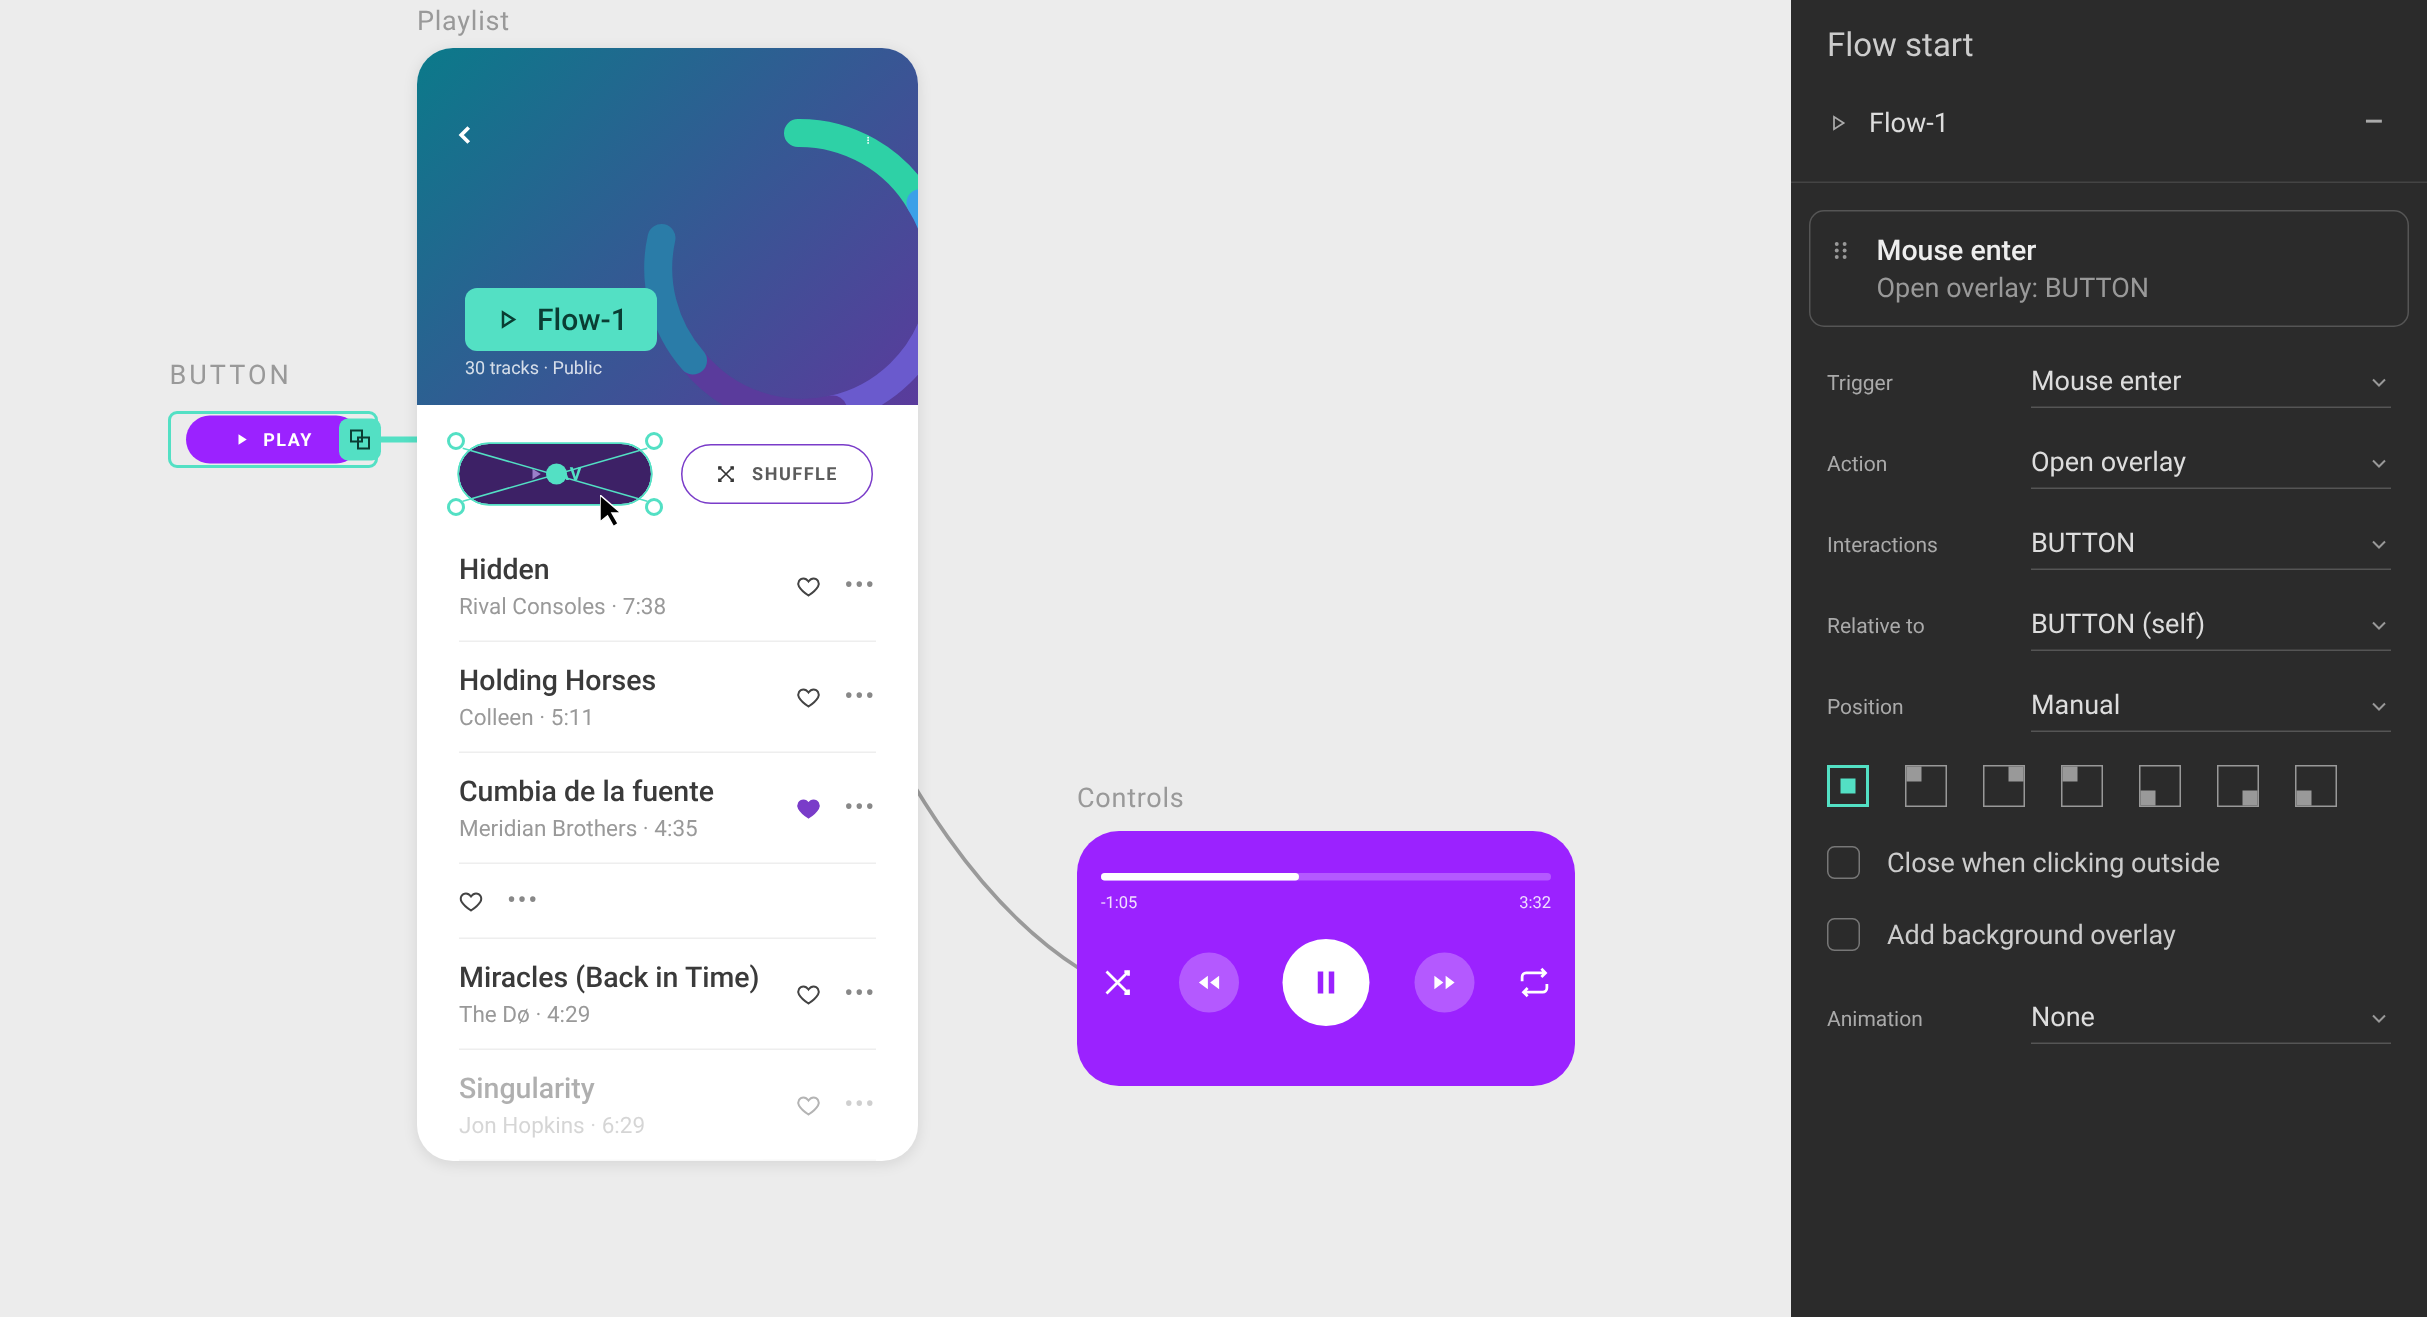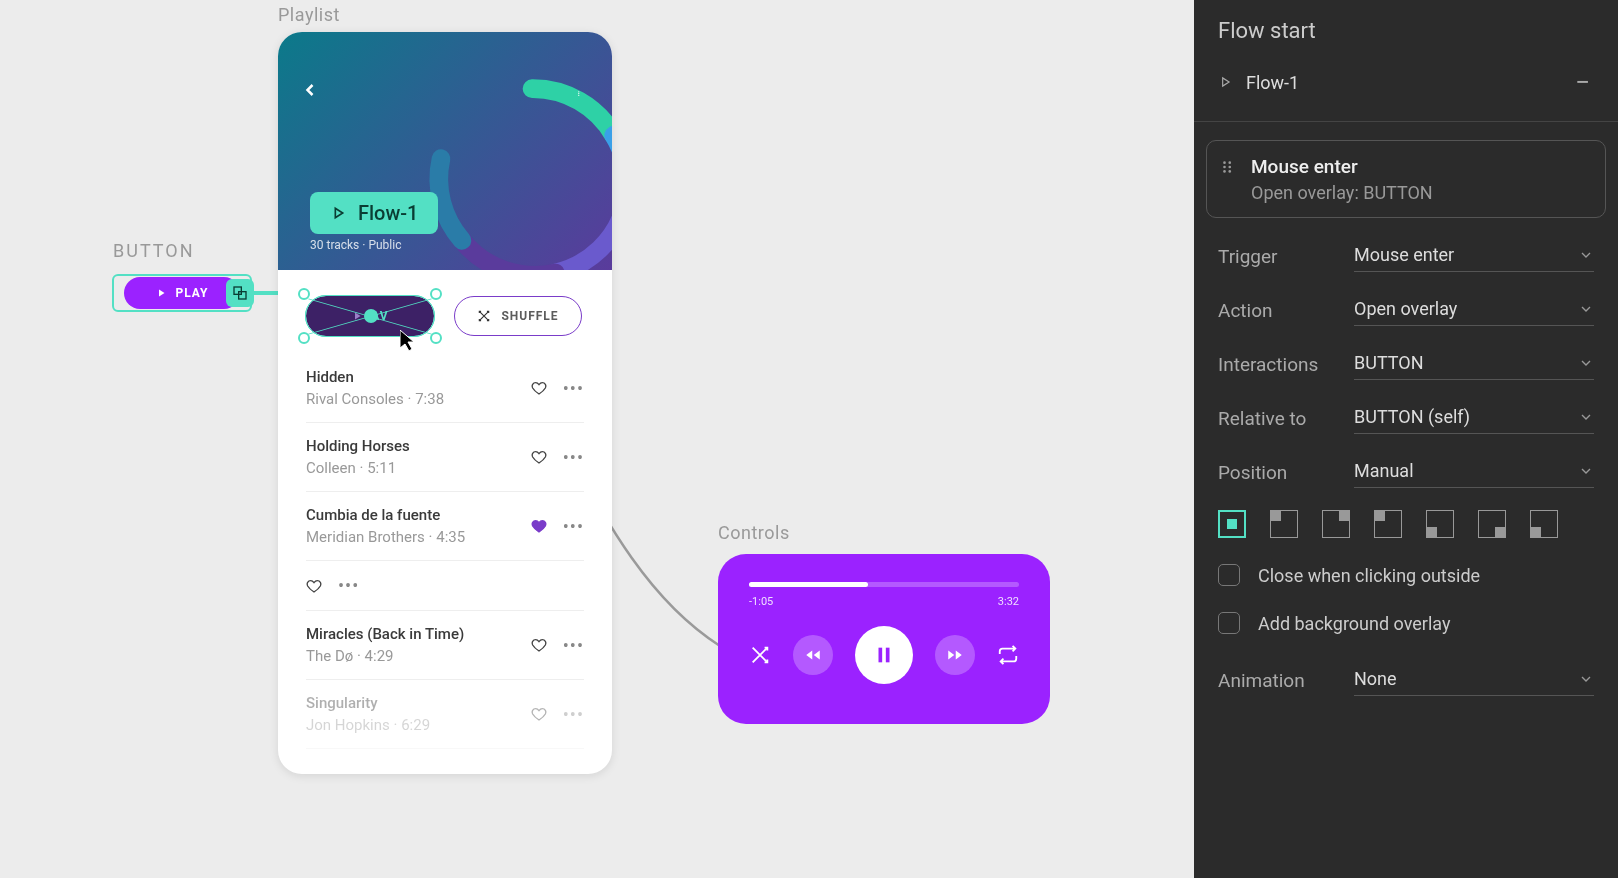--- a/index.html
+++ b/index.html
@@ -16,21 +16,21 @@
 .interactions-header { display:flex; align-items:center; justify-content:space-between; margin-bottom:18px; }
 .plus { font-size:24px; color:#aaa; cursor:pointer; }
 
 .interaction-block { border:1px solid #555; border-radius:10px; margin:0 -12px 0 -12px; padding:14px 14px; }
 .interaction-head { display:flex; gap:14px; align-items:flex-start; margin-bottom:0px; }
 .dots { width:16px; height:16px; color:#999; cursor:pointer; padding-top:4px;}
 .int-title { font-size:19px; color:#eee; font-weight:500; }
 .int-sub { font-size:18px; color:#999; margin-top:4px; }
 
 .prop-row { display:flex; align-items:center; margin-top:22px; }
-.prop-label { width:136px; font-size:19px; color:#aaa; }
+.prop-label { width:136px; font-size:14px; color:#aaa; }
 .prop-value { flex:1; border-bottom:1px solid #555; padding:4px 0 6px 0; display:flex; justify-content:space-between; align-items:center; cursor:pointer;}
 .prop-text { font-size:18px; color:#ddd; }
 .chev { width:16px; height:16px; color:#999; }
 
 .pos-grid { display:flex; gap:24px; margin-top:22px; }
 .pos-cell { width:28px; height:28px; border:1px solid #999; position:relative; cursor:pointer; }
 .pos-cell.sel { border:2px solid #53e0c4; }
 .pos-dot { position:absolute; width:10px; height:10px; background:#999; }
 .pos-cell.sel .pos-dot { background:#53e0c4;}
 .tl .pos-dot{top:0;left:0;} .tr .pos-dot{top:0;right:0;} .mc .pos-dot{top:50%;left:50%;transform:translate(-50%,-50%);}
@@ -73,29 +73,29 @@
 .sel-handle { position:absolute; width:12px; height:12px; border:2px solid #53e0c4; background:#fff; border-radius:50%; }
 .sel-dot { position:absolute; width:14px; height:14px; background:#53e0c4; border-radius:50%; left:58px; top:13px;}
 .h-tl{left:-8px;top:-8px;}.h-tr{right:-8px;top:-8px;}.h-bl{left:-8px;bottom:-8px;}.h-br{right:-8px;bottom:-8px;}
 .cursor { position:absolute; left:94px; top:34px; }
 .shuffle-btn { width:128px; height:40px; border:1.5px solid #7a3cc9; border-radius:24px; display:flex; align-items:center; justify-content:center; gap:10px; color:#5c5c5c; font-size:12px; font-weight:700; letter-spacing:1px; cursor:pointer;}
 .shuffle-btn svg { width:14px; height:14px; color:#333;}
 
 .tracks { padding:0 28px; }
 .track { display:flex; align-items:center; padding:14px 0; border-bottom:1px solid #eee;}
 .t-text { flex:1; }
-.t-title { font-size:15px; color:#3a3a3a; font-weight:500;}
+.t-title { font-size:19px; color:#3a3a3a; font-weight:500;}
 .t-sub { font-size:15px; color:#999; margin-top:4px;}
 .t-heart { width:16px; height:16px; color:#444; margin-right:16px; cursor:pointer;}
 .t-heart.liked { color:#7a3cc9; fill:#7a3cc9;}
 .t-more { color:#888; cursor:pointer; font-size:18px; letter-spacing:1px;}
 .track.fade { opacity:0.4; }
 
 
-.controls { position:absolute; left:718px; top:554px; width:332px; height:170px; background:#9b22ff; border-radius:28px; padding:28px 31px; }
+.controls { position:absolute; left:718px; top:554px; width:332px; height:170px; background:#9b22ff; border-radius:28px; padding:28px 16px; }
 .progress { position:relative; height:5px; background:rgba(255,255,255,0.25); border-radius:4px; }
 .progress-fill { height:100%; width:44%; background:#fff; border-radius:4px; }
 .times { display:flex; justify-content:space-between; color:rgba(255,255,255,0.85); font-size:11px; margin-top:8px;}
 .ctrl-row { display:flex; align-items:center; justify-content:space-between; margin-top:18px;}
 .cbtn { width:40px; height:40px; border-radius:50%; background:rgba(255,255,255,0.25); display:flex; align-items:center; justify-content:center; color:#fff; cursor:pointer;}
 .cbtn.big { width:58px; height:58px; background:#fff; color:#9b22ff;}
 .cicon { width:22px; height:22px; color:#fff; cursor:pointer;}
 
 
 .curve { position:absolute; left:430px; top:290px; pointer-events:none; }

